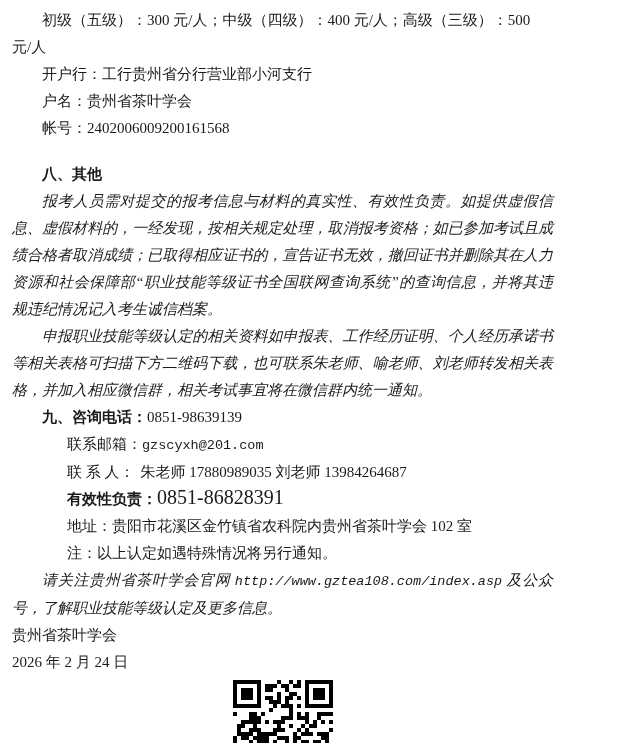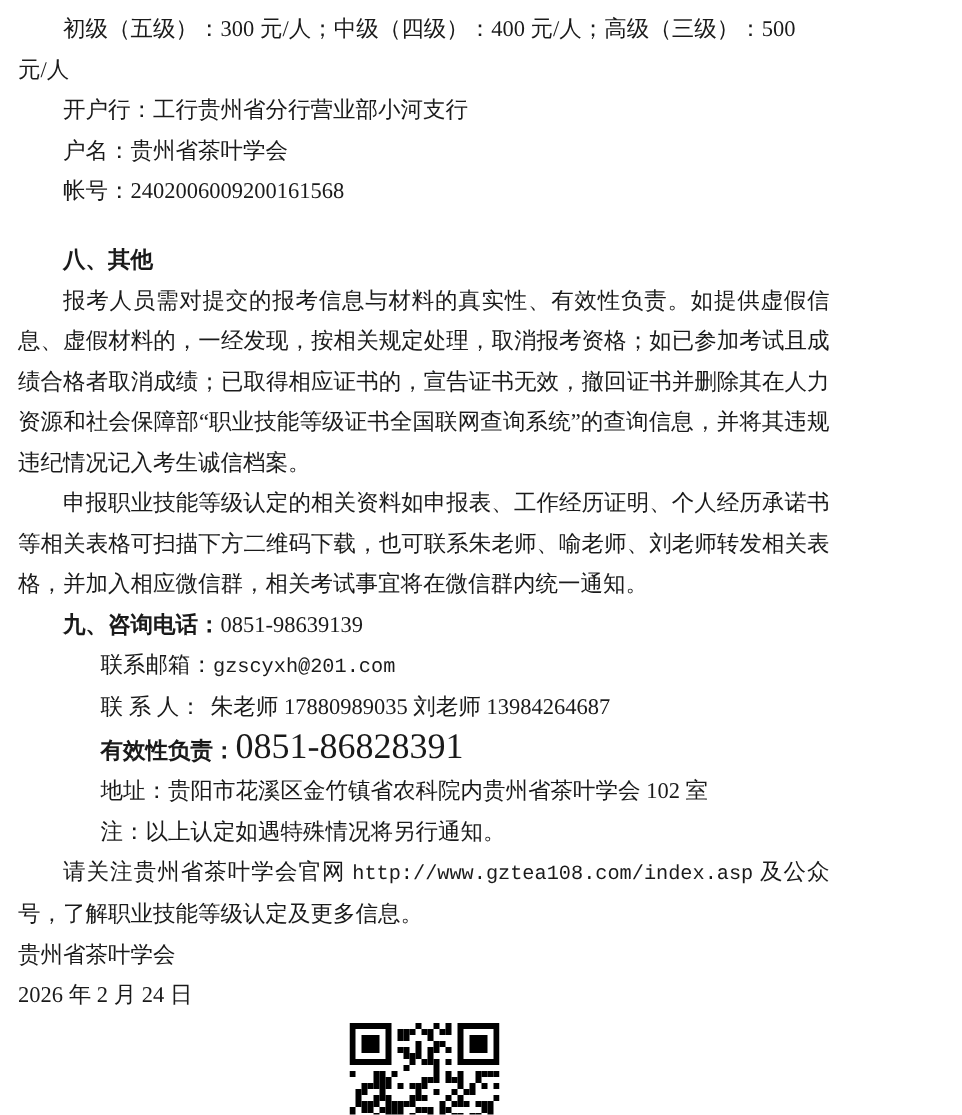--- a/index.html
+++ b/index.html
@@ -9,25 +9,25 @@
     color:#1a1a1a;
   }
   .page{
     box-sizing:border-box;
     width:564px;height:743px;
     padding:7px 11px 0 12px;
     font-size:15px;line-height:27px;
   }
   p{margin:0;}
   .indent{text-indent:2em;}
-  .just{text-align:justify;text-justify:inter-ideograph;}
+  .just{text-align:justify;text-justify:inter-ideograph;font-style:italic;}
   .bold{font-weight:bold;margin-top:19px;}
   .contact-line{margin-left:55px;}
   .mono{font-family:"Liberation Mono","DejaVu Sans Mono",monospace;font-size:13.5px;}
-  .phone-big{font-size:24px;line-height:1;}
+  .phone-big{font-size:20px;line-height:1;}
   .val-gap{margin-left:6px;}
   .sig{text-align:left;margin-right:17px;}
   .qr-block{margin-top:4px;text-align:left;}
   .qr-svg{width:100px;height:100px;display:block;margin:0 auto;}
   .qr-caption{font-size:13.5px;line-height:20px;margin-top:6px;letter-spacing:1px;}
 </style>
 </head>
 <body>
 
 <div class="page">

